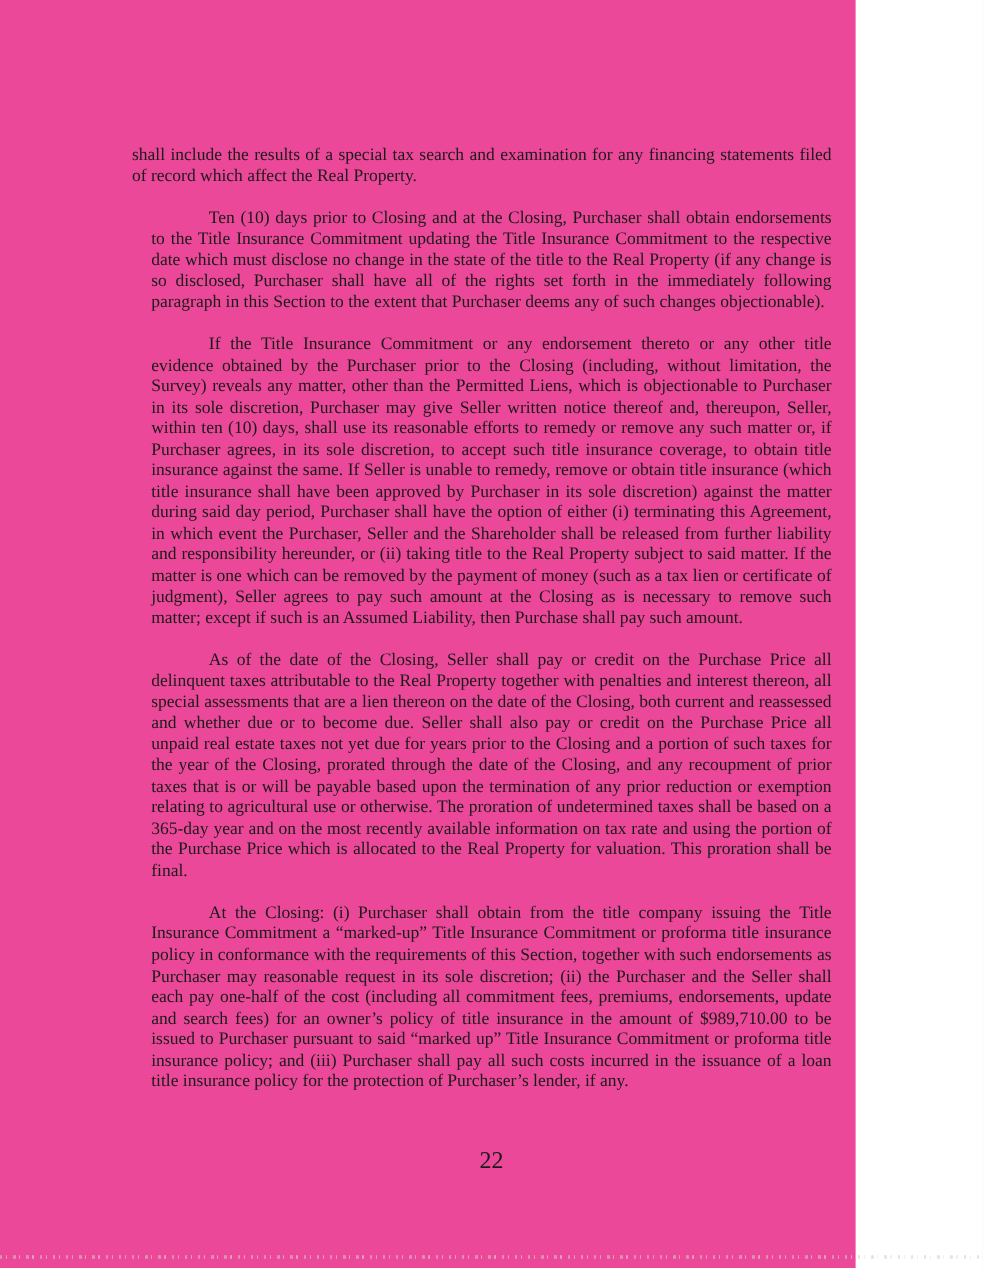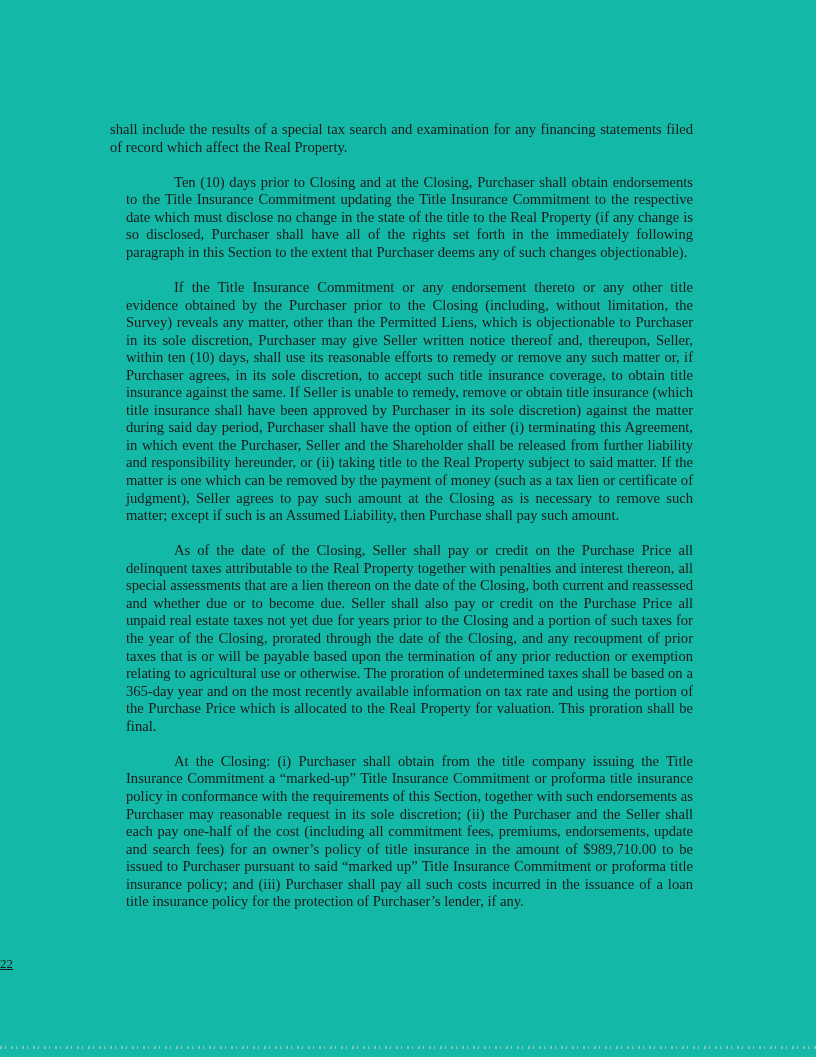--- a/index.html
+++ b/index.html
@@ -11,23 +11,23 @@
       width: 819px;
       height: 1057px;
       position: relative;
       overflow: hidden;
       font-family: "Liberation Serif", "DejaVu Serif", serif;
       color: #1a1a1a;
     }
     .page {
       position: absolute;
       left: 0; top: 0;
-      width: 816px;
+      width: 713px;
       height: 1057px;
-      background: #14b8a6;
+      background: #ec4899;
     }
     .body-text {
       position: absolute;
       left: 110px;
       top: 121px;
       width: 583px;
       font-size: 14.6px;
       line-height: 17.55px;
       text-align: justify;
     }
@@ -37,22 +37,22 @@
     }
     .body-text p.indent {
       text-indent: 48px;
       margin-left: 16px;
     }
     .page-number {
       position: absolute;
       left: 0;
       width: 819px;
       top: 956px;
-      font-size: 13px;
-      text-decoration: underline;
+      text-align: center;
+      font-size: 20px;
     }
     .scan-noise {
       position: absolute;
       left: 0;
       top: 1046px;
       width: 819px;
       height: 3px;
       background: repeating-linear-gradient(90deg, #cfcfcf 0 2px, transparent 2px 5px, #e3e3e3 5px 6px, transparent 6px 11px);
       opacity: 0.55;
     }

